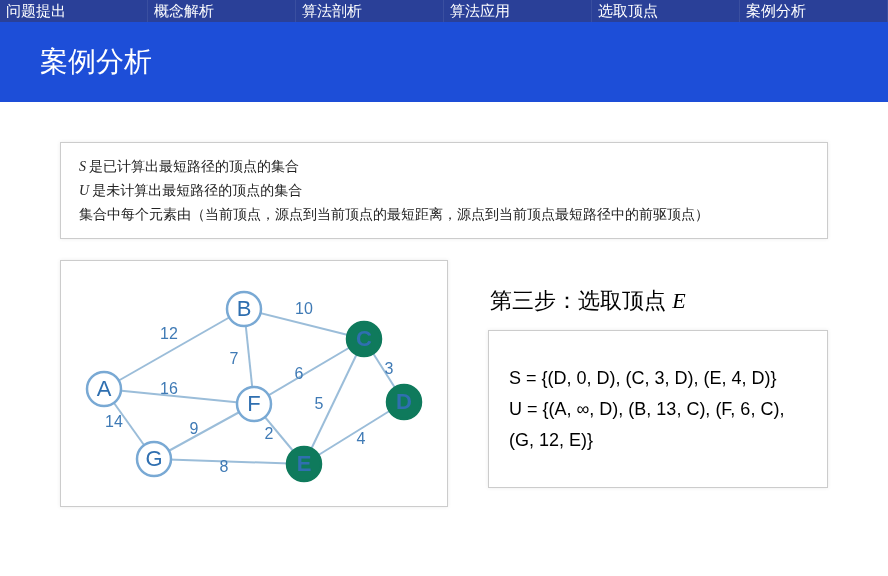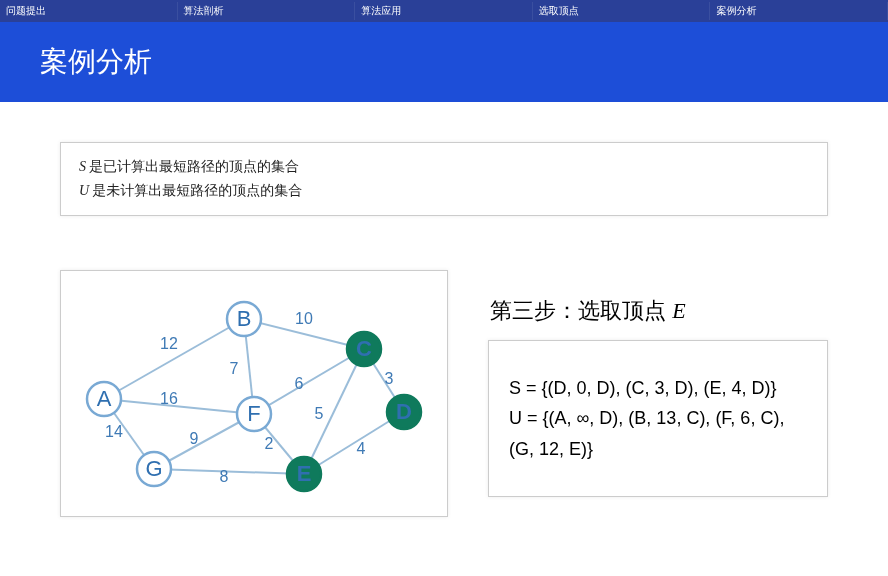--- a/index.html
+++ b/index.html
@@ -1,52 +1,54 @@
 <!DOCTYPE html>
 <html><head>
 <meta charset="utf-8">
 <style>
   * { margin:0; padding:0; box-sizing:border-box; font-family:"Microsoft YaHei","Helvetica Neue",sans-serif; }
   body { width:888px; height:576px; background:#fff; overflow:hidden; }
-  .top-nav { display:flex; background:#2a4098; color:#fff; font-size:10px; height:22px; align-items:center; }
+  .top-nav { display:flex; background:#2a4098; color:#fff; font-size:15px; height:22px; }
   .top-nav .nav-item { flex:1; text-align:left; padding:2px 6px; border-right:1px solid rgba(255,255,255,0.08); white-space:nowrap; }
   .title-bar { background:#1d4ed8; color:#fff; height:80px; display:flex; align-items:center; padding-left:40px; font-size:28px; }
   .content { padding:40px 60px 0 60px; }
-  .definitions { border:1px solid #ccc; padding:12px 18px; font-size:14px; color:#222; line-height:1.7; margin-bottom:54px; box-shadow:0 0 4px rgba(0,0,0,0.08); }
+  .definitions { border:1px solid #ccc; padding:12px 18px; font-size:14px; color:#222; line-height:1.7; margin-bottom:21px; box-shadow:0 0 4px rgba(0,0,0,0.08); }
   .definitions .mi { font-style:italic; font-family:Georgia,serif; padding-right:3px; }
   .row2 { display:flex; gap:40px; align-items:flex-start; }
   .graph-box { border:1px solid #ccc; padding:8px; box-shadow:0 0 4px rgba(0,0,0,0.08); }
   svg text.lbl { font-size:22px; fill:#2f6fb0; font-family:"Helvetica Neue",sans-serif; }
   svg text.wt { font-size:16px; fill:#3f7ab5; }
   .node-open { fill:#fff; stroke:#79a9d4; stroke-width:2.5; }
   .node-fill { fill:#0f7a5c; stroke:#0f7a5c; stroke-width:2.5; }
   .node-fill-t { fill:#fff; }
   .edge { stroke:#9bbdd9; stroke-width:2; }
   .right-col { flex:1;margin-top:24px; }
   .step-hdr { font-size:22px; margin:2px 0 14px 2px; }
   .step-hdr .mi { font-style:italic; font-family:Georgia,serif; }
   .sets-box { border:1px solid #ccc; padding:32px 20px; font-size:18px; line-height:1.7; box-shadow:0 0 4px rgba(0,0,0,0.08); }
 </style>
 </head>
 <body>
 
 <div class="top-nav">
   <div class="nav-item">问题提出</div>
+  <div class="nav-item">概念解析</div>
   <div class="nav-item">算法剖析</div>
   <div class="nav-item">算法应用</div>
   <div class="nav-item">选取顶点</div>
   <div class="nav-item">案例分析</div>
 </div>
 
 <div class="title-bar">案例分析</div>
 
 <div class="content">
   <div class="definitions">
     <div><span class="mi">S</span><span>是已计算出最短路径的顶点的集合</span></div>
     <div><span class="mi">U</span><span>是未计算出最短路径的顶点的集合</span></div>
+    <div>集合中每个元素由（当前顶点，源点到当前顶点的最短距离，源点到当前顶点最短路径中的前驱顶点）</div>
   </div>
 
   <div class="row2">
     <div class="graph-box">
       <svg id="graph-svg" width="370" height="225">
           <line x1="35" y1="120" x2="175" y2="40" class="edge"></line>
           <text x="100" y="70" class="wt" text-anchor="middle">12</text>
           <line x1="35" y1="120" x2="185" y2="135" class="edge"></line>
           <text x="100" y="125" class="wt" text-anchor="middle">16</text>
           <line x1="35" y1="120" x2="85" y2="190" class="edge"></line>

